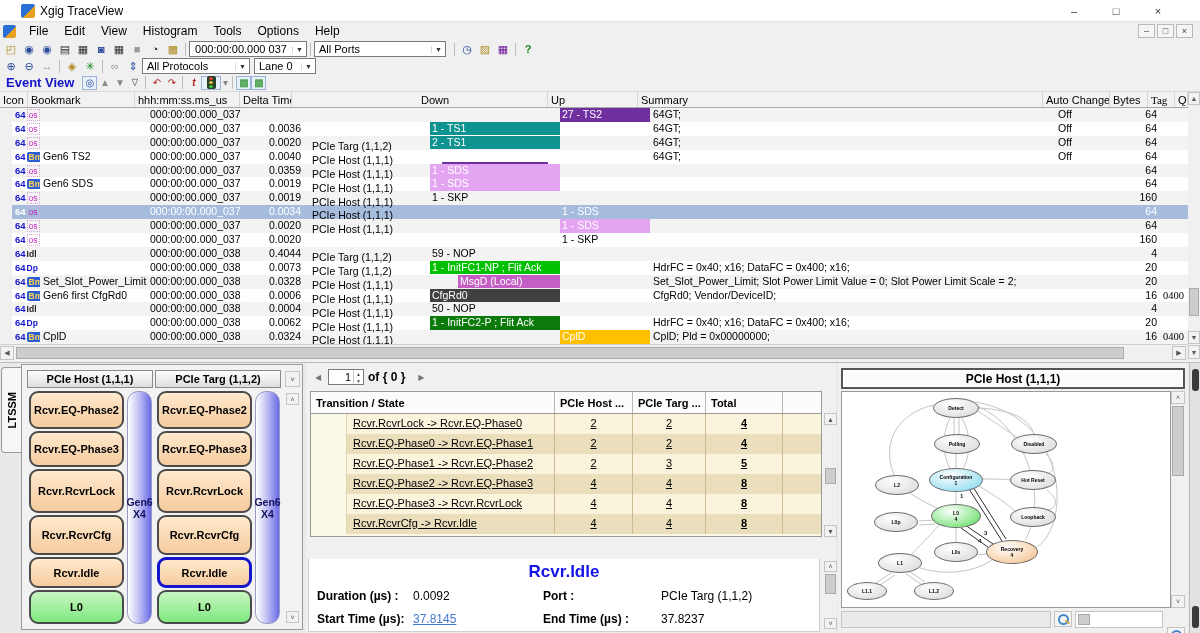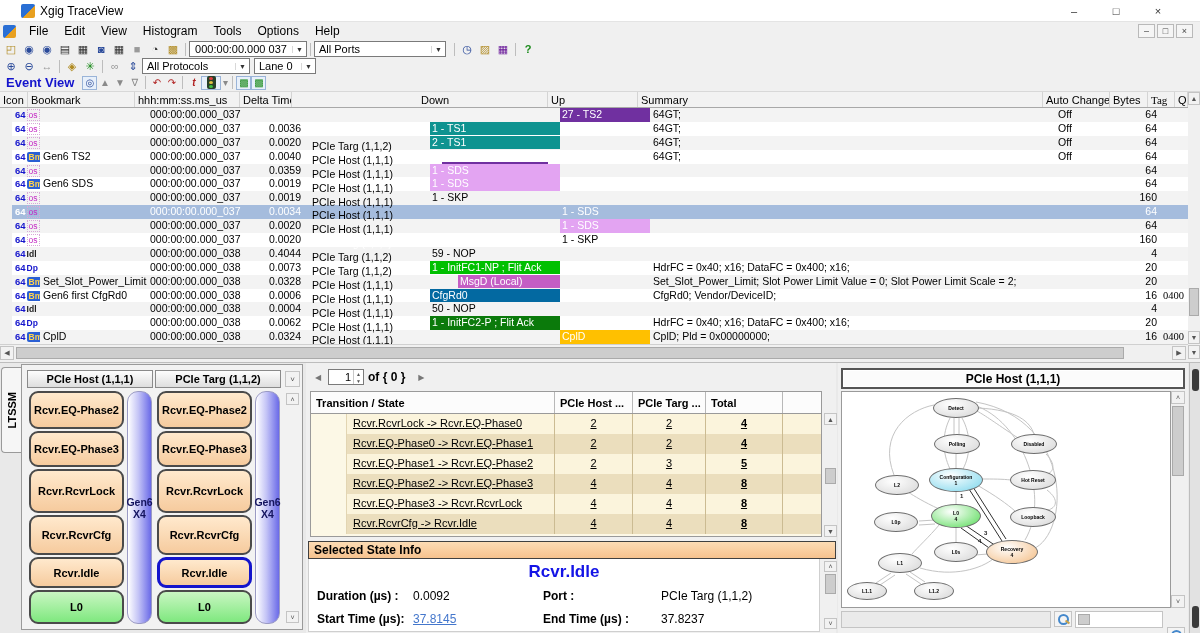--- a/index.html
+++ b/index.html
@@ -452,21 +452,21 @@
       <span class="v c-qu"></span>
     </div>
 
     <div class="trow" data-selected="false">
       <span class="v c-icon"><span class="n64">64</span><span class="badge" data-kind="bm">Bm</span></span>
       <span class="v c-bm">Gen6 first CfgRd0</span>
       <span class="v c-time">000:00:00.000_038</span>
       <span class="v c-delta num">0.0006</span>
       <span class="v c-port" style="padding-left:8px">PCIe Host (1,1,1)</span>
       <span class="v c-down" style="padding:0">
-        <span class="chip filled" style="background: #0369a1;">CfgRd0</span>
+        <span class="chip filled" style="background: #404040;">CfgRd0</span>
       </span>
       <span class="v c-up" style="padding:0"><span class="chip"></span></span>
       <span class="v c-sum">CfgRd0; Vendor/DeviceID;</span>
       <span class="v c-auto"></span>
       <span class="v c-bytes num">16</span>
       <span class="v c-tag">0400</span>
       <span class="v c-qu"></span>
     </div>
 
     <div class="trow" data-selected="false">
@@ -677,21 +677,20 @@
             <span class="xe"></span>
           </div>
         </div>
     </div>
     <div class="abs sb" style="left:518px;top:50px;width:13px;height:124px">
       <div class="abs sbtn" style="left:0;top:0;width:13px;height:12px">▲</div>
       <div class="abs thumb" style="left:1px;top:55px;width:11px;height:16px"></div>
       <div class="abs sbtn" style="left:0;top:112px;width:13px;height:12px">▼</div>
     </div>
 
-    <div class="abs ssihdr" style="left:2px;top:178px;width:528px;height:18px">Selected State Info</div>
     <div class="abs" style="left:2px;top:196px;width:512px;height:73px;background:#fff;border:1px solid #cfcfcf;border-top:none">
       <div class="ssititle" style="margin-top:3px">Rcvr.Idle</div>
       <div style="display:flex;margin-top:7px">
         <span class="lbl" style="width:104px;padding-left:8px">Duration (µs) :</span>
         <span class="val" style="width:130px">0.0092</span>
         <span class="lbl" style="width:118px">Port :</span>
         <span class="val">PCIe Targ (1,1,2)</span>
       </div>
       <div style="display:flex;margin-top:9px">
         <span class="lbl" style="width:104px;padding-left:8px">Start Time (µs):</span>

